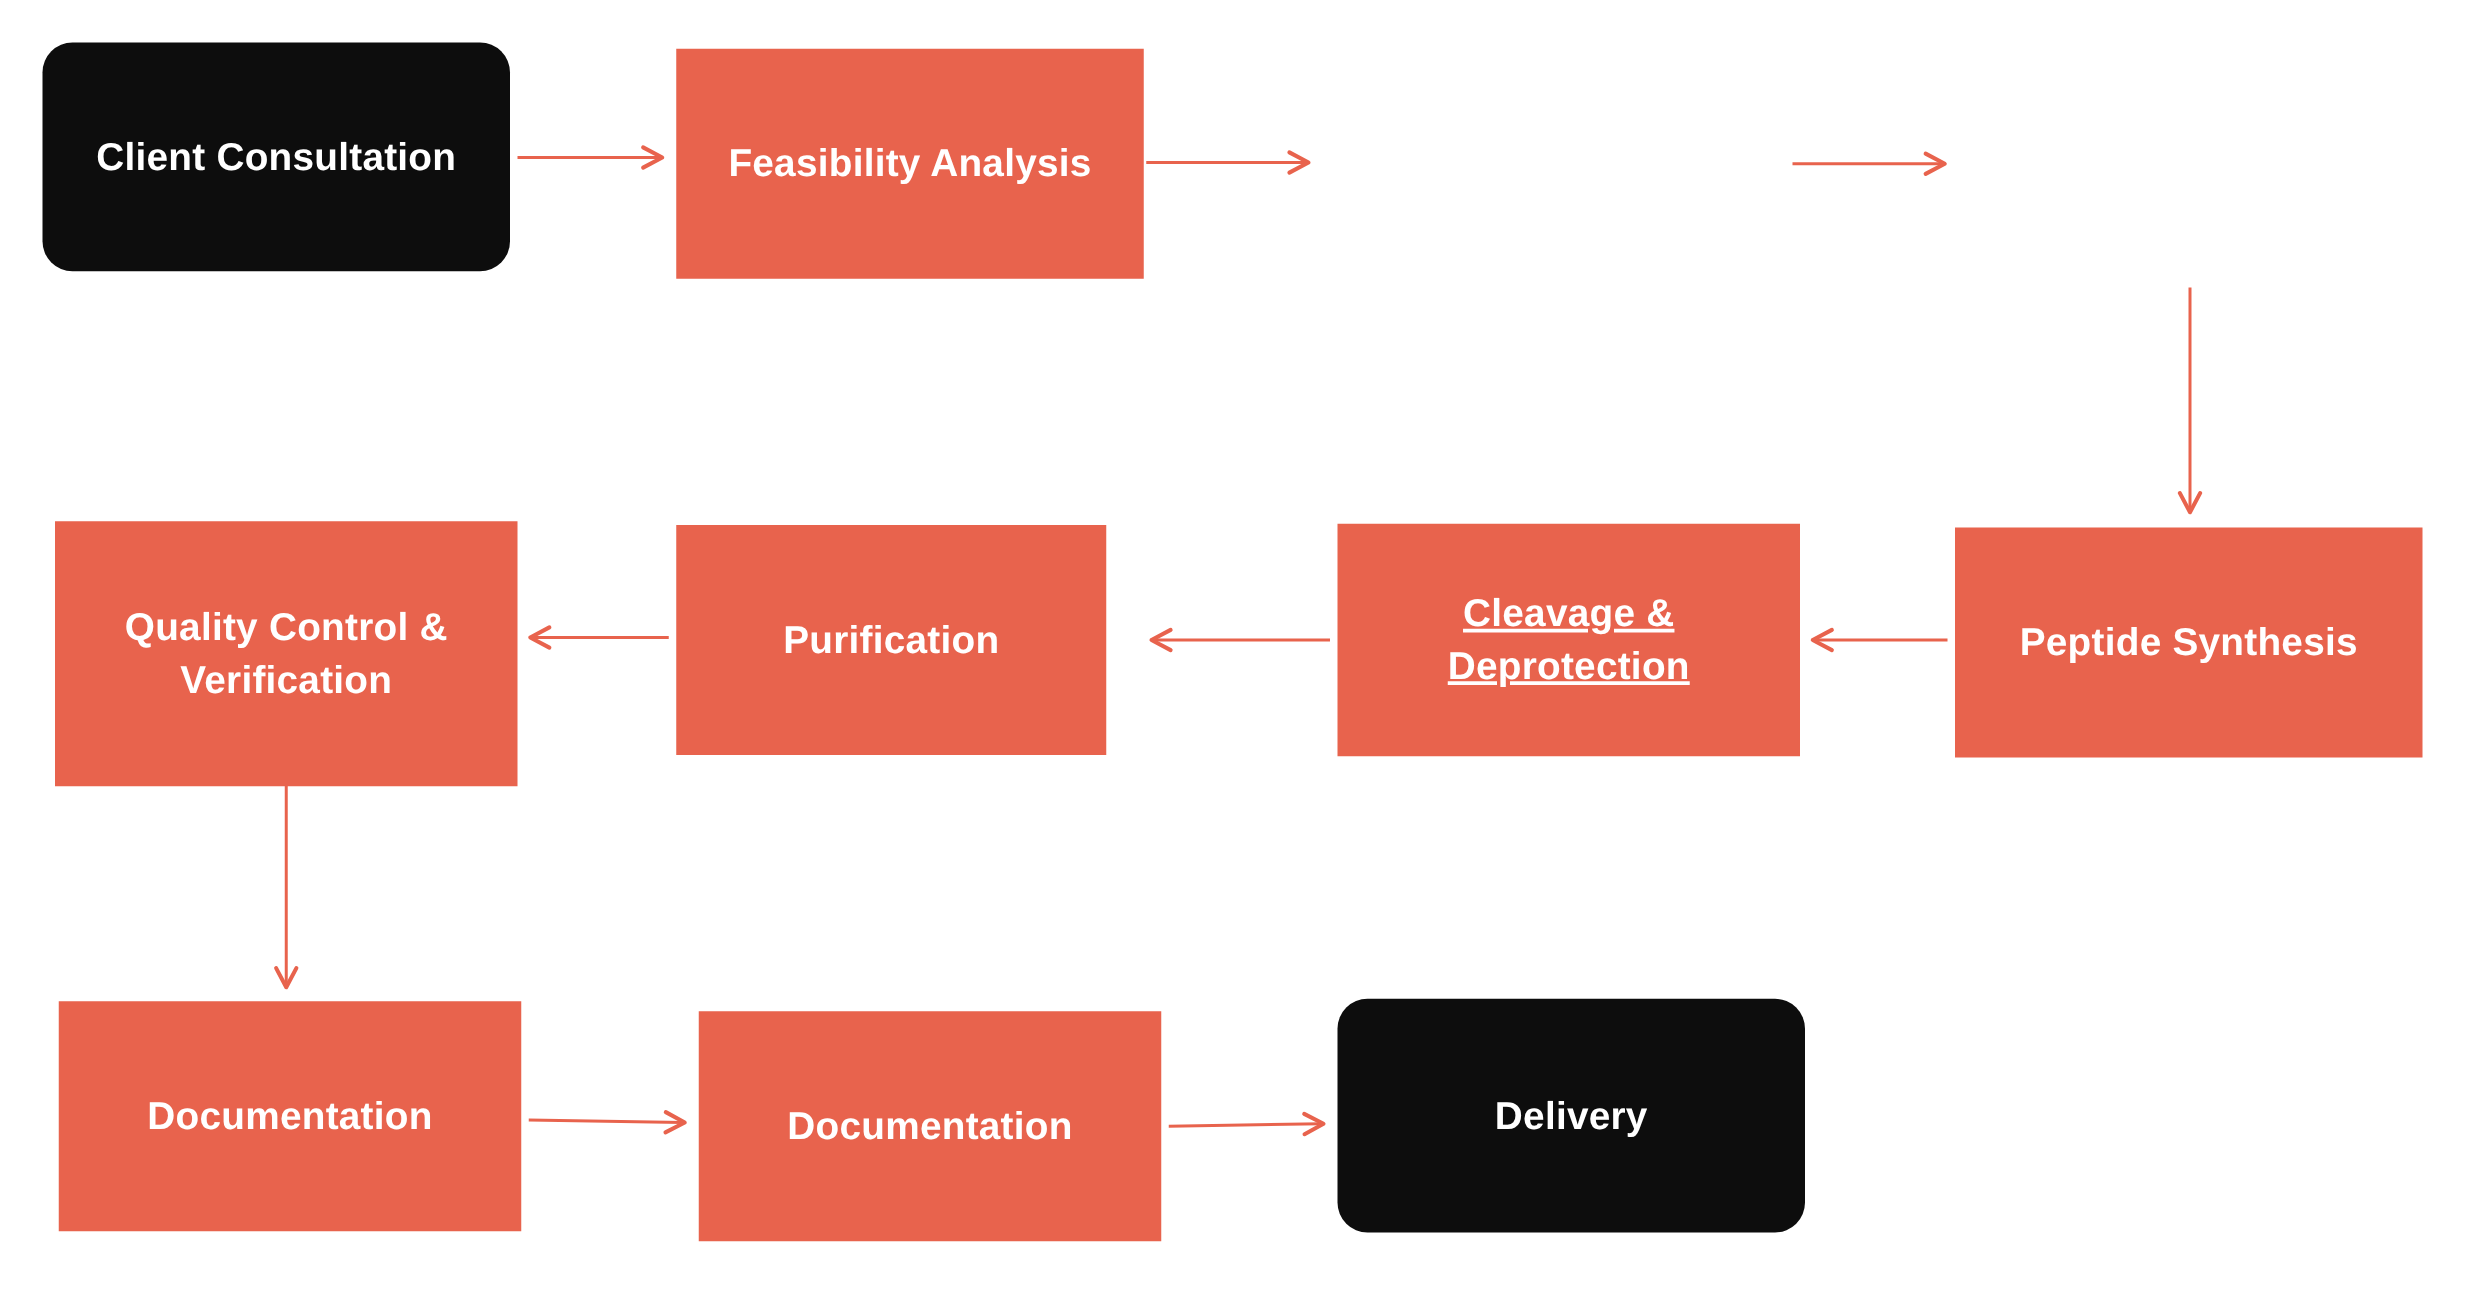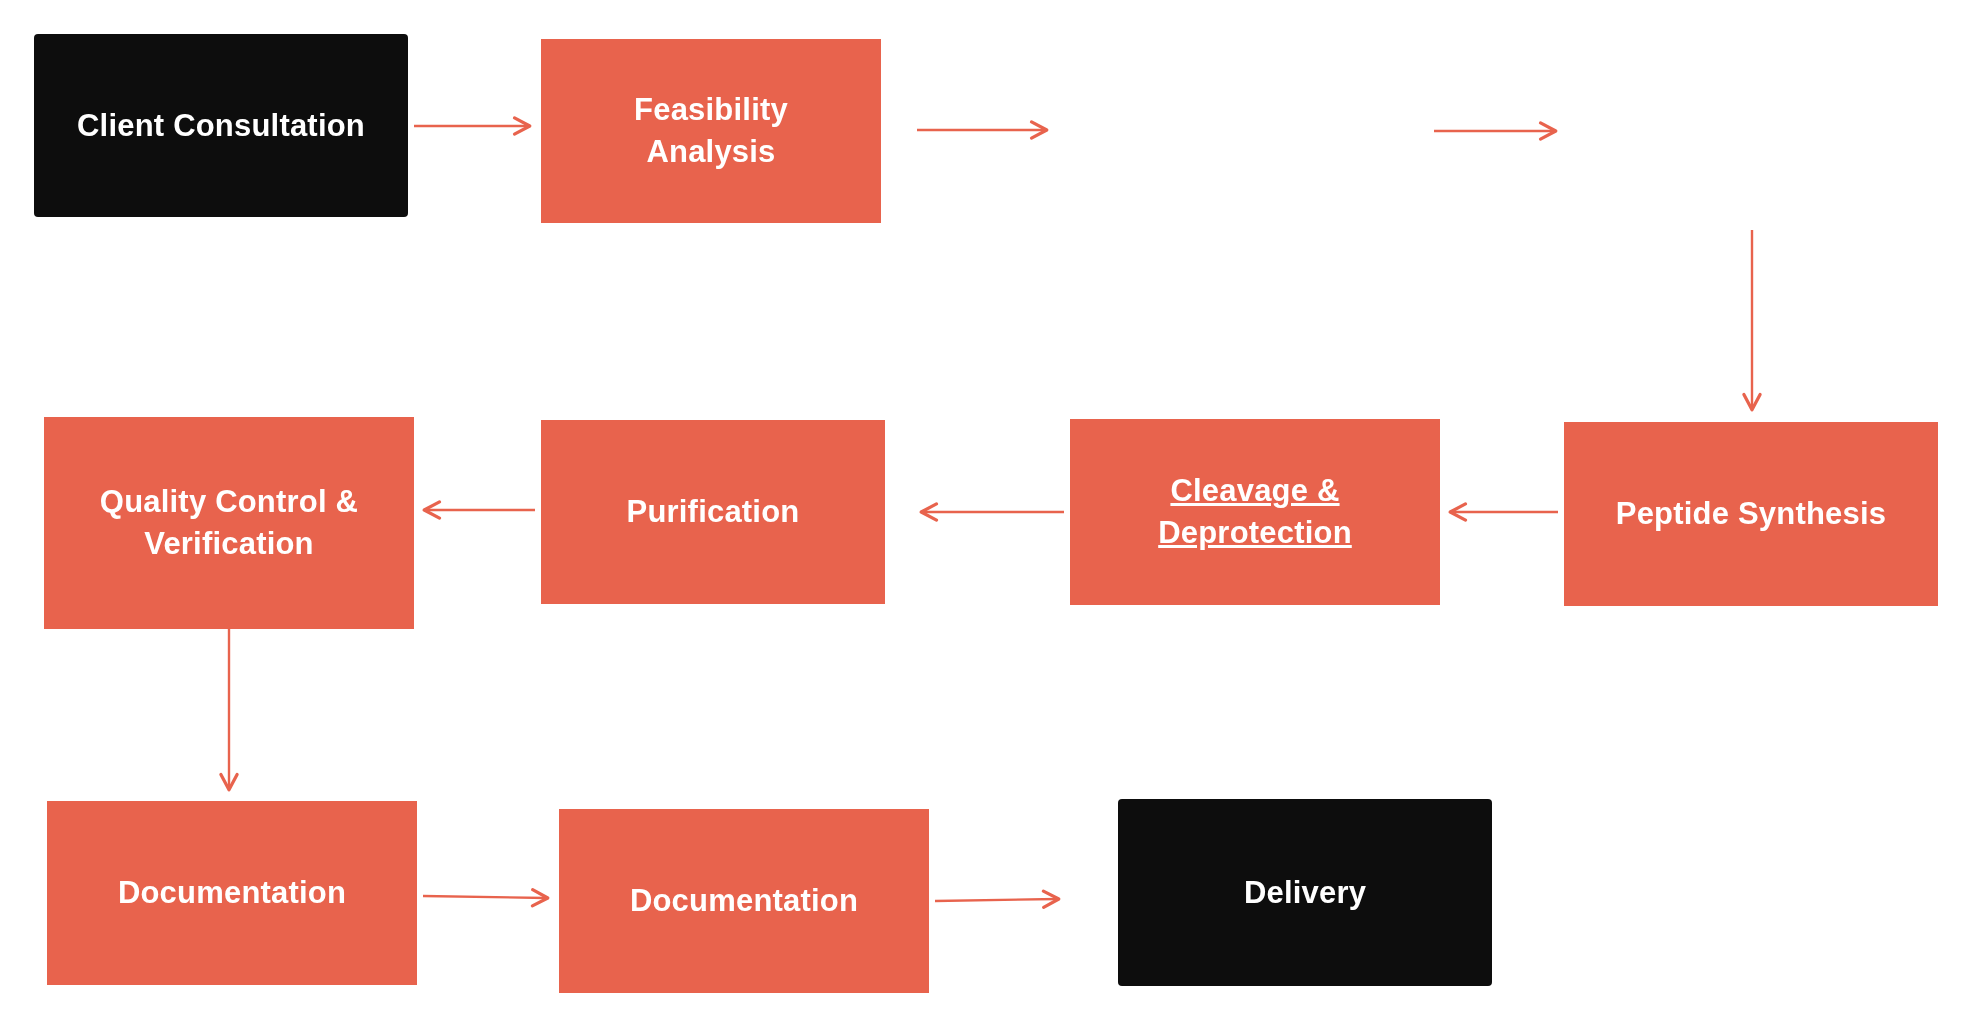--- a/index.html
+++ b/index.html
@@ -28,36 +28,36 @@
     padding: 0 28px;
     box-sizing: border-box;
     letter-spacing: 0.2px;
   }
   .node.process {
     background: #E8634D;
     border-radius: 0;
   }
   .node.terminal {
     background: #0d0d0d;
-    border-radius: 4px;
+    border-radius: 24px;
   }
   
   .n-client      { left: 34px;   top: 34px;  width: 374px; height: 183px; }
-  .n-feasibility { left: 541px;  top: 39px;  width: 340px; height: 184px; }
+  .n-feasibility { left: 541px;  top: 39px;  width: 374px; height: 184px; }
   .n-quotation   { left: 1058px; top: 38px;  width: 370px; height: 184px; }
   .n-planning    { left: 1567px; top: 42px;  width: 370px; height: 184px; }
   
   .n-qc          { left: 44px;   top: 417px; width: 370px; height: 212px; }
   .n-purify      { left: 541px;  top: 420px; width: 344px; height: 184px; }
   .n-cleavage    { left: 1070px; top: 419px; width: 370px; height: 186px; text-decoration: underline; }
   .n-synthesis   { left: 1564px; top: 422px; width: 374px; height: 184px; }
   
   .n-lyo         { left: 47px;   top: 801px; width: 370px; height: 184px; }
   .n-docs        { left: 559px;  top: 809px; width: 370px; height: 184px; }
-  .n-delivery    { left: 1070px; top: 799px; width: 374px; height: 187px; margin-left: 48px; }
+  .n-delivery    { left: 1070px; top: 799px; width: 374px; height: 187px; }
 
   .edges {
     position: absolute;
     left: 0;
     top: 0;
     width: 1974px;
     height: 1031px;
     pointer-events: none;
   }
 </style>

